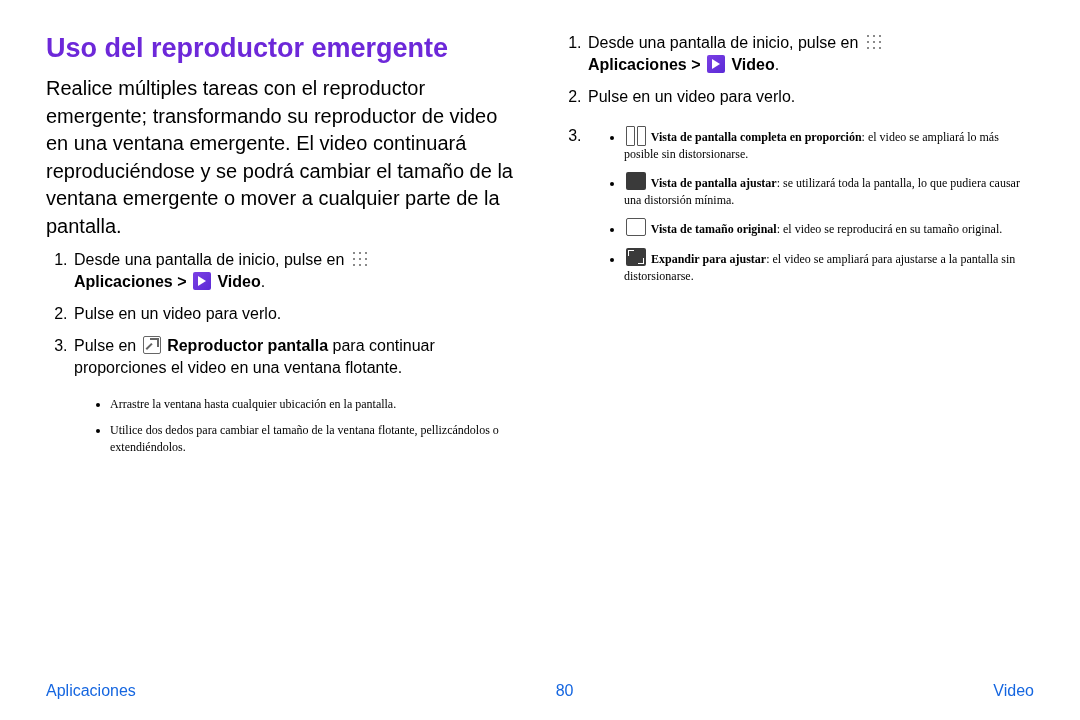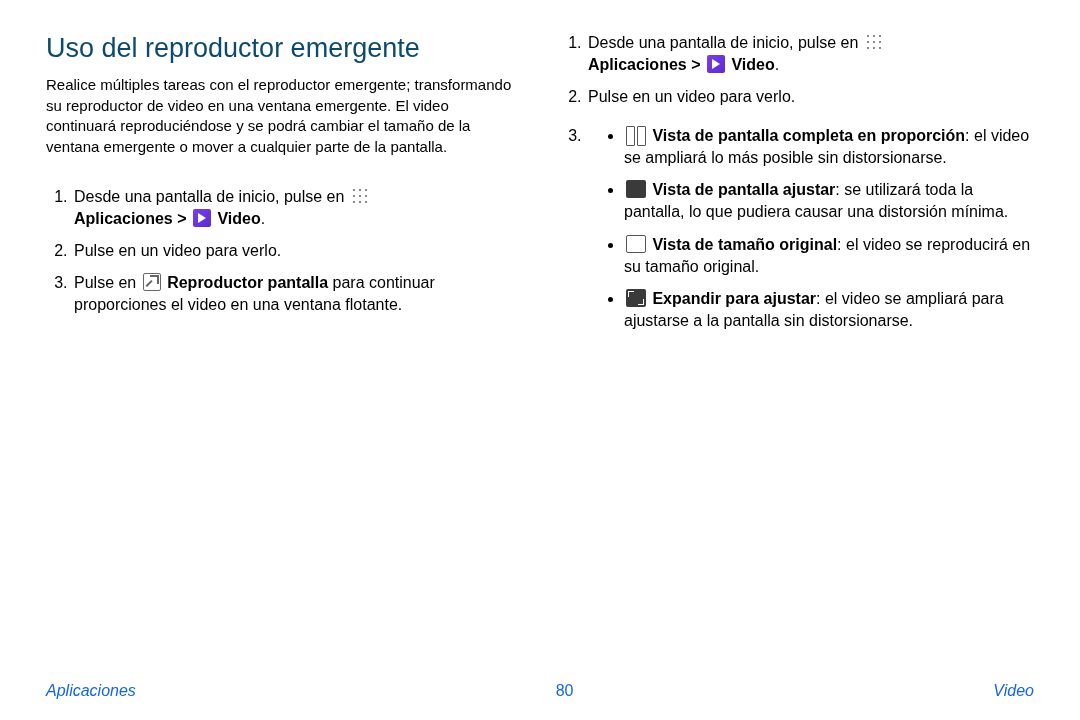--- a/index.html
+++ b/index.html
@@ -16,47 +16,48 @@
     flex-direction: row;
     padding: 32px 46px 0 46px;
     gap: 40px;
     height: 660px;
   }
   .col {
     flex: 1 1 0;
     min-width: 0;
   }
   h2.section-title {
-    color: #0c4a6e;
-    font-weight: 400;
+    color: #6d28d9;
+    font-weight: 700;
     font-size: 27px;
     line-height: 1.22;
     margin-bottom: 10px;
   }
   p.body {
-    font-size: 15px;
+    font-size: 20px;
     line-height: 1.38;
-    margin-bottom: 28px;
+    margin-bottom: 8px;
   }
   ol.steps {
     list-style: decimal;
     padding-left: 26px;
     font-size: 16px;
     line-height: 1.38;
   }
   ol.steps > li {
     margin-bottom: 10px;
     padding-left: 2px;
   }
   ul.bullets {
     list-style: disc;
     padding-left: 36px;
     margin-top: 17px;
-    font-size: 16px;
+    font-size: 12px;
     line-height: 1.38;
+    font-family: Liberation Serif, serif;
   }
   ul.bullets > li {
     margin-bottom: 10px;
   }
   .bold { font-weight: 700; }
 
   
   .ico {
     display: inline-block;
     width: 18px; height: 18px;
@@ -152,40 +153,44 @@
   .footer {
     position: absolute;
     left: 0; right: 0; bottom: 20px;
     display: flex;
     justify-content: space-between;
     align-items: baseline;
     padding: 0 46px;
     color: #1566e0;
     font-size: 16px;
   }
-  .footer .left, .footer .right { font-style: italic; }
+  .footer .left, .footer .right { }
   .footer .center { font-style: normal; }
 </style>
 </head>
 <body>
 
 <div class="page">
 
   <div class="col">
     <h2 class="section-title">Uso del reproductor emergente</h2>
     <p class="body">Realice múltiples tareas con el reproductor emergente; transformando su reproductor de video en una ventana emergente. El video continuará reproduciéndose y se podrá cambiar el tamaño de la ventana emergente o mover a cualquier parte de la pantalla.</p>
 
     <ol class="steps">
       <li>
         <span>Desde una pantalla de inicio, pulse en </span><span class="ico apps-grid-icon"></span><br>
         <span class="bold">Aplicaciones &gt; </span><span class="ico video-icon"></span><span class="bold"> Video</span><span>.</span>
       </li>
       <li>Pulse en un video para verlo.</li>
       <li>
         <span>Pulse en </span><span class="ico popup-icon"></span><span class="bold"> Reproductor pantalla</span><span> para continuar proporciones el video en una ventana flotante.</span>
+        <ul class="bullets">
+          <li>Arrastre la ventana hasta cualquier ubicación en la pantalla.</li>
+          <li>Utilice dos dedos para cambiar el tamaño de la ventana flotante, pellizcándolos o extendiéndolos.</li>
+        </ul>
       </li>
     </ol>
   </div>
 
   <div class="col">
 
     <ol class="steps">
       <li>
         <span>Desde una pantalla de inicio, pulse en </span><span class="ico apps-grid-icon"></span><br>
         <span class="bold">Aplicaciones &gt; </span><span class="ico video-icon"></span><span class="bold"> Video</span><span>.</span>

